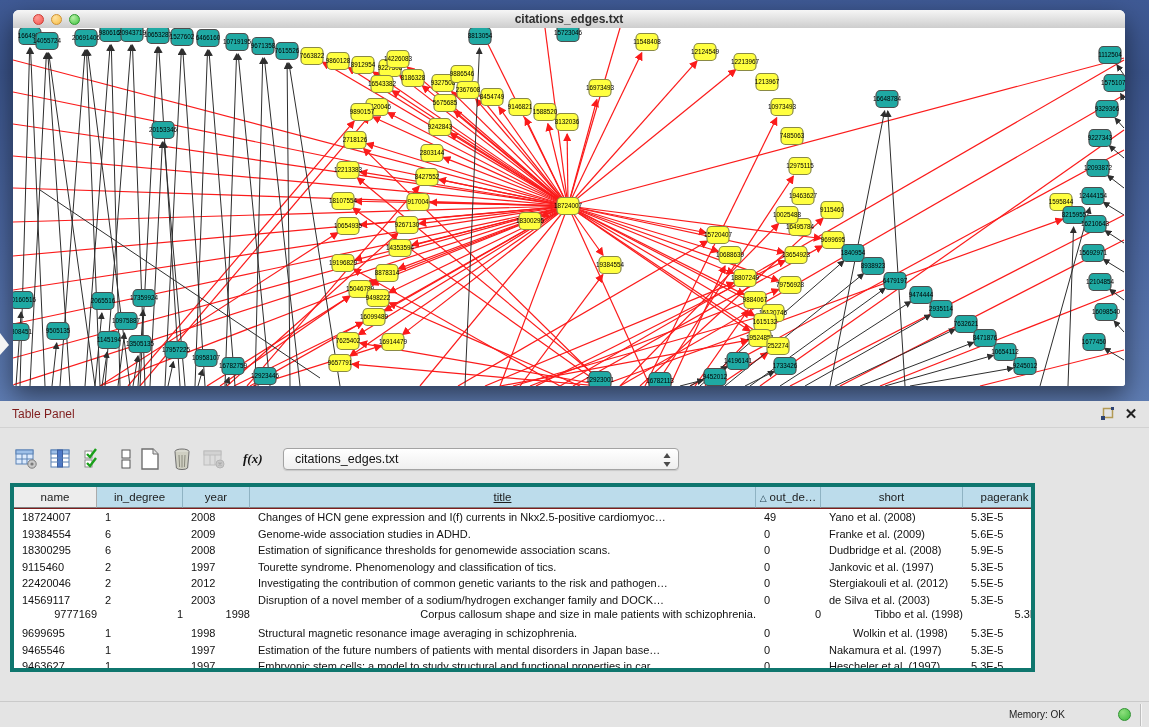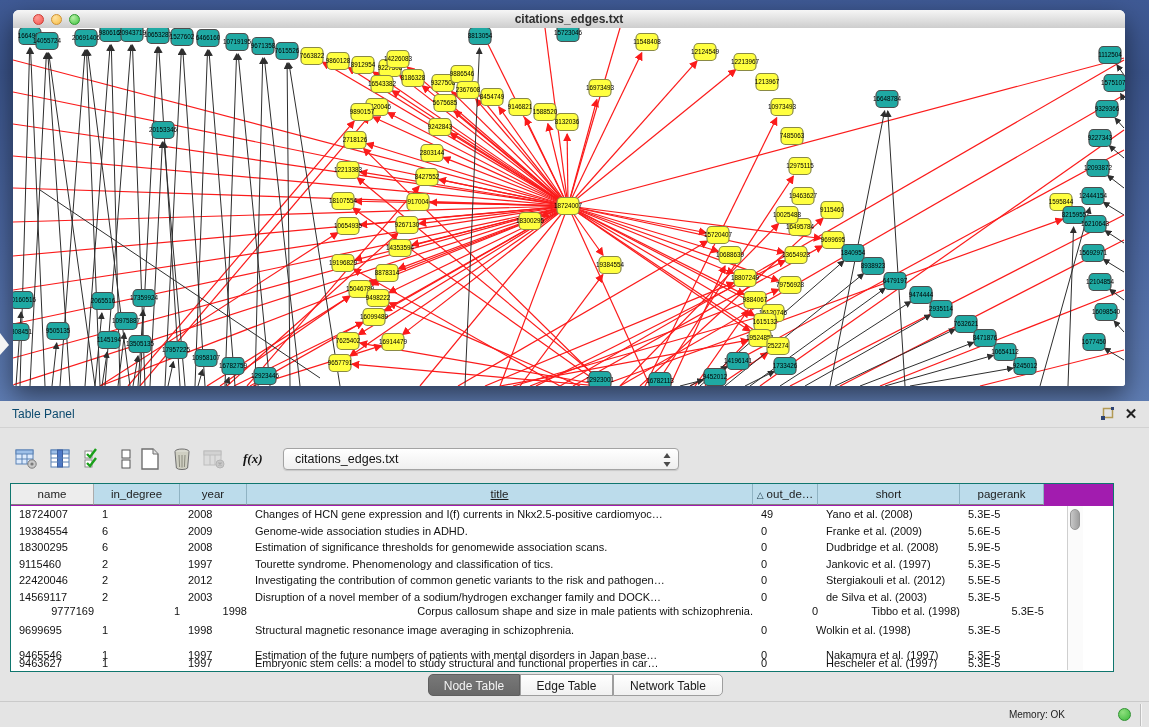--- a/index.html
+++ b/index.html
@@ -21,35 +21,35 @@
   .tl.y{left:38px;background:radial-gradient(circle at 35% 30%,#ffe2a0,#f7bd45);border:1px solid #cf9235;}
   .tl.g{left:56px;background:radial-gradient(circle at 35% 30%,#b9f0a8,#3ec43e);border:1px solid #2f9a32;}
   .wtitle{position:absolute;left:0;right:0;top:0;height:18px;line-height:18px;text-align:center;
     font-size:12px;font-weight:600;color:#2e2e2e;}
   .canvas{position:absolute;left:0;top:18px;width:1112px;height:358px;background:#fff;
     overflow:hidden;border-radius:0 0 3px 3px;}
   
   .panel{position:absolute;left:0;top:401px;width:1149px;height:326px;background:#e4e4e4;}
   .panel-header{position:absolute;left:0;top:0;width:100%;height:26px;background:#e4e4e4;
     border-bottom:1px solid #d2d2d2;}
-  .panel-title{position:absolute;left:12px;top:0;line-height:26px;font-size:12px;color:#0c4a6e;}
+  .panel-title{position:absolute;left:12px;top:0;line-height:26px;font-size:12px;color:#7f1d1d;}
   .float-ic{position:absolute;left:1100px;top:6px;width:14px;height:14px;}
   .close-ic{position:absolute;left:1124px;top:6px;width:14px;height:14px;font-size:15px;font-weight:bold;
     color:#222;line-height:14px;text-align:center;cursor:default;}
   
   .toolbar{position:absolute;left:0;top:26px;width:100%;height:52px;}
   .tb-ic{position:absolute;top:20px;width:24px;height:24px;}
   .combo{position:absolute;left:283px;top:21px;width:396px;height:22px;box-sizing:border-box;
     border:1px solid #a3a3a3;border-radius:4px;background:linear-gradient(#ffffff,#efefef);
     box-shadow:0 1px 1px rgba(0,0,0,.12);}
   .combo-label{position:absolute;left:11px;top:0;line-height:21px;font-size:12.5px;color:#111;}
   .combo-step{position:absolute;right:7px;top:4px;width:8px;height:14px;}
   
-  .table-wrap{position:absolute;left:10px;top:82px;width:1104px;height:189px;background:#a21caf;
-    border:1px solid #0f766e;box-sizing:border-box;overflow:hidden;}
+  .table-wrap{position:absolute;left:10px;top:82px;width:1025px;height:189px;background:#7f1d1d;
+    border:4px solid #0f766e;box-sizing:border-box;overflow:hidden;}
   .thead{position:absolute;left:0;top:0;height:22px;width:100%;}
   .th{position:absolute;top:0;height:21px;line-height:21px;box-sizing:border-box;
     font-size:11.5px;color:#1c1c1c;text-align:center;background:#bcdceb;
     border-right:1px solid #8fb3c3;border-bottom:1px solid #808080;overflow:hidden;white-space:nowrap;}
   .th.plain{background:#ededed;border-right:1px solid #ababab;}
   .sort{font-size:9px;color:#1d3a4a;margin-right:3px;}
   .tbody{position:absolute;left:0;top:22px;width:100%;bottom:0;background:#fff;}
   .tr{position:absolute;left:0;width:100%;height:17px;}
   .td{position:absolute;top:0;height:17px;line-height:17px;font-size:11px;color:#111;
     white-space:nowrap;overflow:hidden;box-sizing:border-box;padding-left:8px;}
@@ -902,24 +902,24 @@
             <div class="td" style="left: 742px; width: 65px;">0</div>
             <div class="td" style="left: 807px; width: 142px;">Tibbo et al. (1998)</div>
             <div class="td" style="left: 949px; width: 84px;">5.3E-5</div>
           </div>
           <div class="tr" style="top: 116.2px;">
             <div class="td" style="left: 0px; width: 83px;">9699695</div>
             <div class="td" style="left: 83px; width: 86px;">1</div>
             <div class="td" style="left: 169px; width: 67px;">1998</div>
             <div class="td" style="left: 236px; width: 506px;">Structural magnetic resonance image averaging in schizophrenia.</div>
             <div class="td" style="left: 742px; width: 65px;">0</div>
-            <div class="td" style="left: 797px; width: 142px;">Wolkin et al. (1998)</div>
+            <div class="td" style="left: 831px; width: 142px;">Wolkin et al. (1998)</div>
             <div class="td" style="left: 949px; width: 84px;">5.3E-5</div>
           </div>
-          <div class="tr" style="top: 141px;">
+          <div class="tr" style="top: 133px;">
             <div class="td" style="left: 0px; width: 83px;">9465546</div>
             <div class="td" style="left: 83px; width: 86px;">1</div>
             <div class="td" style="left: 169px; width: 67px;">1997</div>
             <div class="td" style="left: 236px; width: 506px;">Estimation of the future numbers of patients with mental disorders in Japan base…</div>
             <div class="td" style="left: 742px; width: 65px;">0</div>
             <div class="td" style="left: 807px; width: 142px;">Nakamura et al. (1997)</div>
             <div class="td" style="left: 949px; width: 84px;">5.3E-5</div>
           </div>
           <div class="tr" style="top: 149.4px;">
             <div class="td" style="left: 0px; width: 83px;">9463627</div>
@@ -929,27 +929,20 @@
             <div class="td" style="left: 742px; width: 65px;">0</div>
             <div class="td" style="left: 807px; width: 142px;">Hescheler et al. (1997)</div>
             <div class="td" style="left: 949px; width: 84px;">5.3E-5</div>
           </div>
         </div>
       <div class="vscroll">
         <div class="vthumb"></div>
       </div>
     </div>
 
-    <div class="tabs-row">
-      <div id="tabs">
-          <div class="segment sel first" style="left: 428px; width: 92px;">Node Table</div>
-          <div class="segment" style="left: 520px; width: 93px;">Edge Table</div>
-          <div class="segment last" style="left: 613px; width: 110px;">Network Table</div>
-        </div>
-    </div>
   </div>
 
   <div class="statusbar">
     <span class="mem-label">Memory: OK</span>
     <span class="mem-dot"></span>
     <span class="status-div"></span>
   </div>
 
 </div>
 

